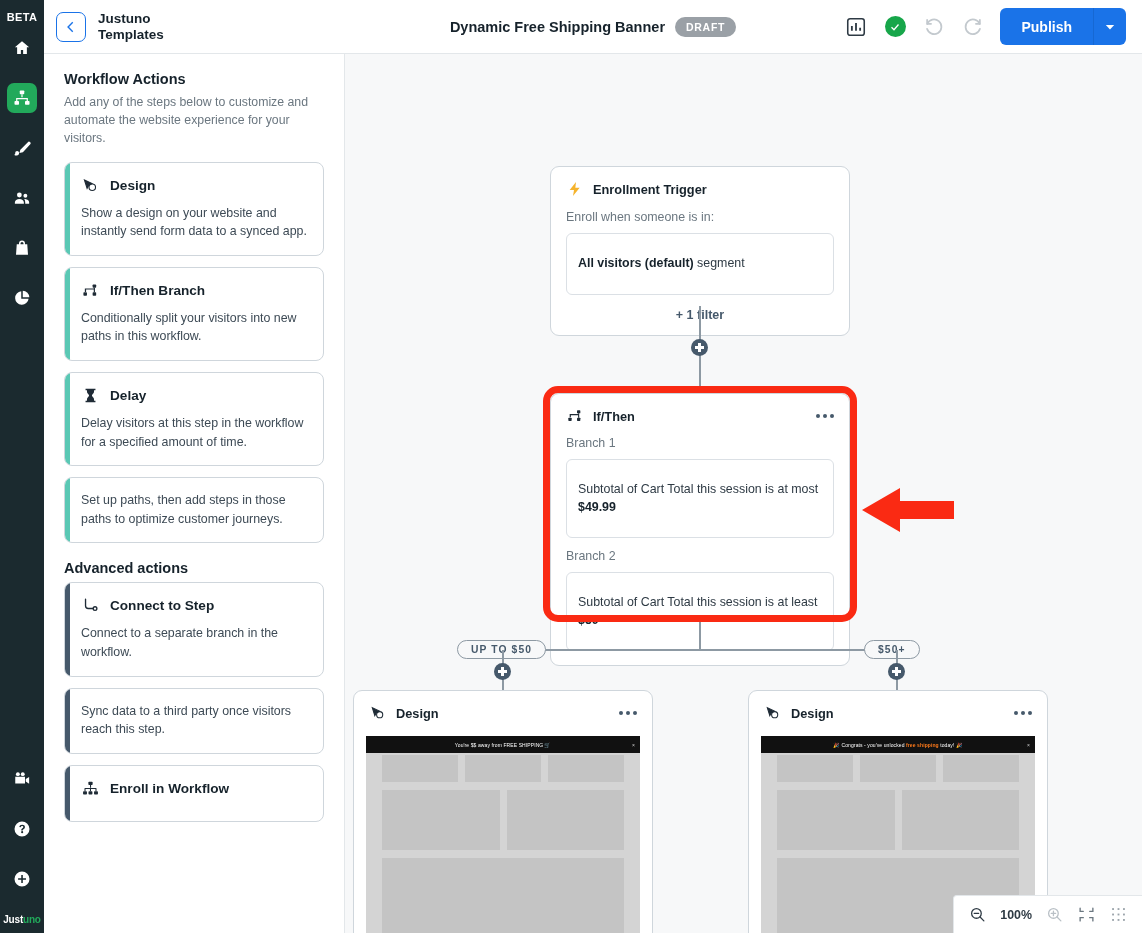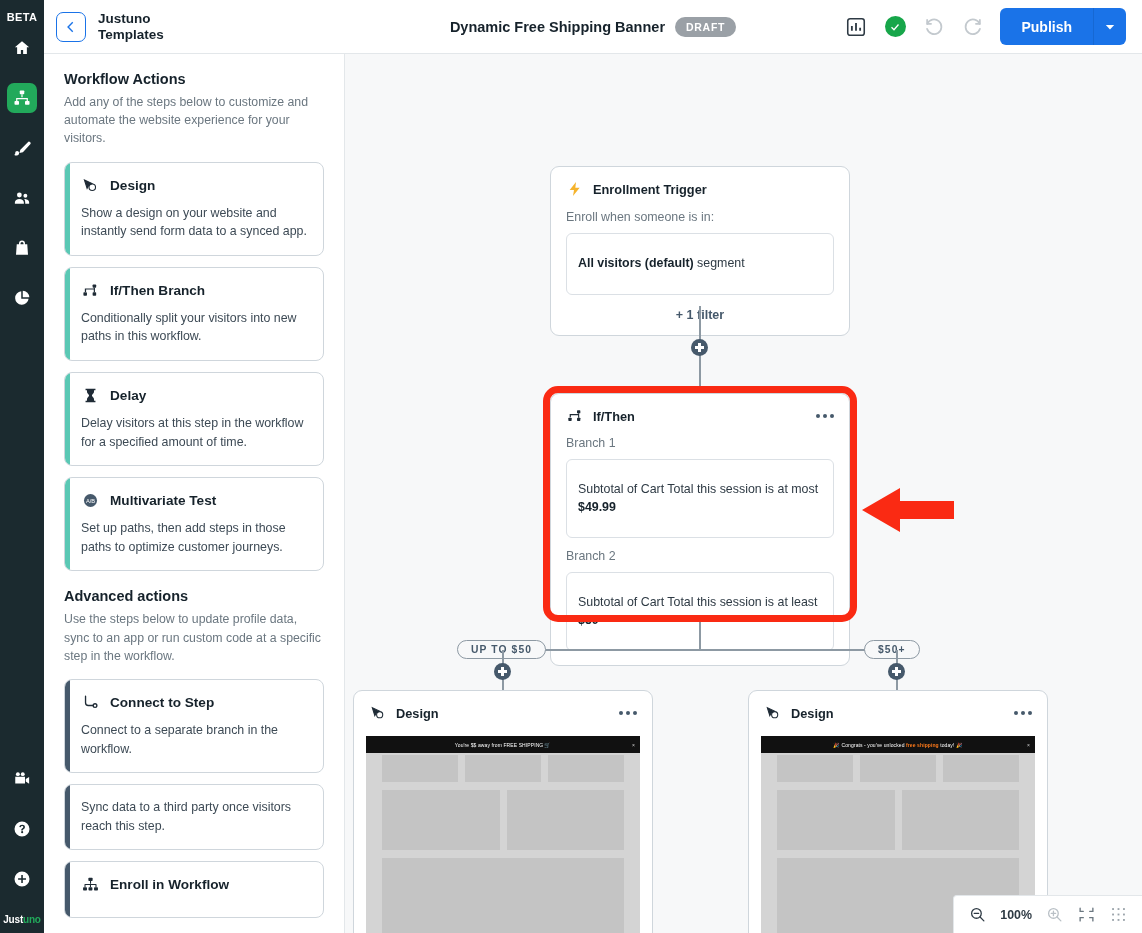--- a/index.html
+++ b/index.html
@@ -341,34 +341,24 @@
           <svg viewBox="0 0 24 24" fill="#1f2b36">
               <path d="M5 2.5h14v2H5zM5 19.5h14v2H5zM7 4.5h10v2.2c0 2.6-3 3.6-3 5.3s3 2.7 3 5.3v2.2H7v-2.2c0-2.6 3-3.6 3-5.3S7 9.3 7 6.7z"></path>
             </svg>
         </span>
         <span class="card-title">Delay</span>
       </div>
       <div class="card-desc">Delay visitors at this step in the workflow for a specified amount of time.</div>
     </div>
 
     <div class="action-card">
-      <div class="card-title-row">
-        <span class="ic">
-          <svg viewBox="0 0 24 24">
-              <circle cx="12" cy="12" r="9.2" fill="#46596b"></circle>
-              <text x="12" y="15" font-size="8" font-family="Liberation Sans, sans-serif" fill="#ffffff" text-anchor="middle">A/B</text>
-            </svg>
-        </span>
-        <span class="card-title">Multivariate Test</span>
-      </div>
       <div class="card-desc">Set up paths, then add steps in those paths to optimize customer journeys.</div>
     </div>
 
     <div class="panel-h2">Advanced actions</div>
-    <div class="panel-sub">Use the steps below to update profile data, sync to an app or run custom code at a specific step in the workflow.</div>
 
     <div class="action-card adv">
       <div class="card-title-row">
         <span class="ic">
           <svg viewBox="0 0 24 24" fill="none" stroke="#1f2b36" stroke-width="1.9" stroke-linecap="round">
               <path d="M5 3v9.5c0 2.2 1.6 3.8 3.8 3.8h6.4"></path>
               <circle cx="18.4" cy="16.3" r="2.6"></circle>
             </svg>
         </span>
         <span class="card-title">Connect to Step</span>

